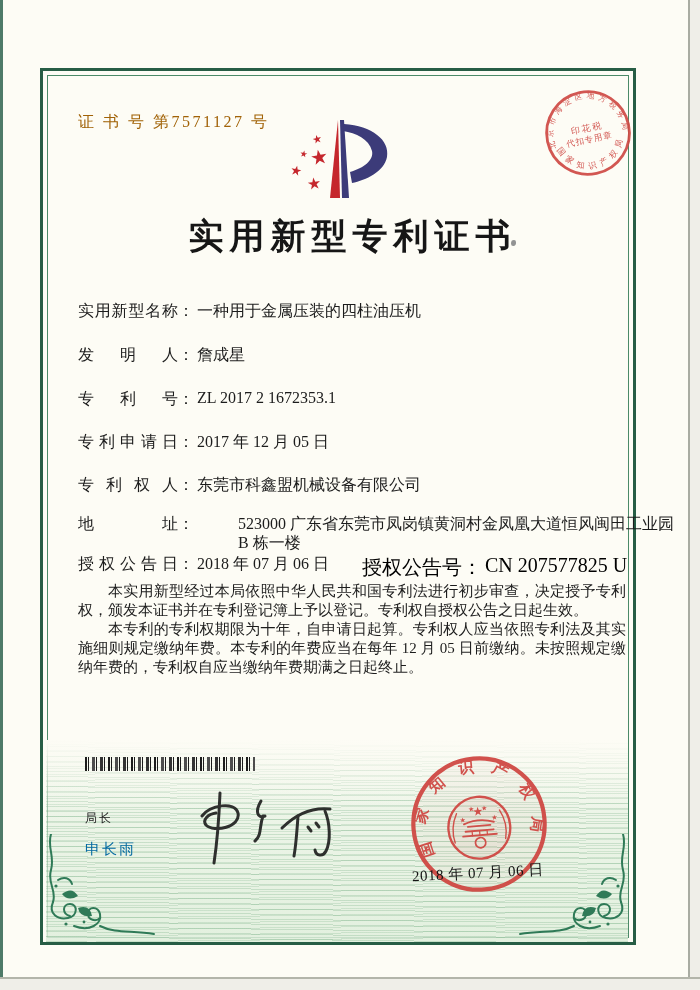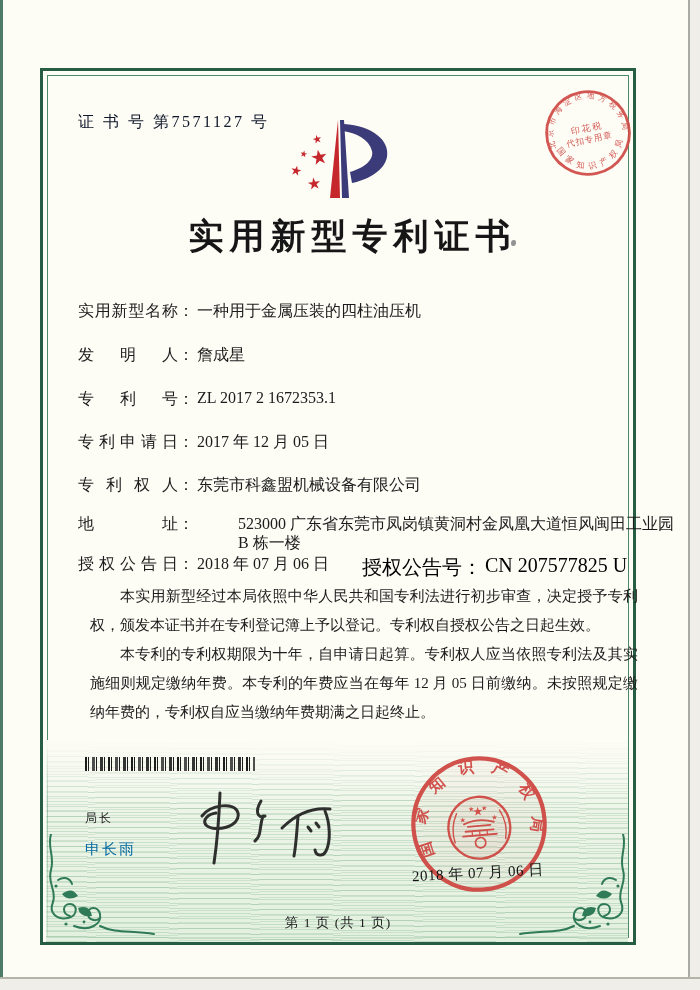--- a/index.html
+++ b/index.html
@@ -16,40 +16,40 @@
   .frame-inner{position:absolute;left:47px;top:75px;width:580px;height:861px;border:1px solid #4b8a68;}
 
   
   .guilloche{position:absolute;left:46px;top:740px;width:582px;height:202px;
     background:
       linear-gradient(to bottom,#fdfcf5 0,rgba(253,252,245,0) 70px),
       repeating-linear-gradient(0.7deg, rgba(110,170,125,.28) 0 1px, rgba(255,255,255,0) 1px 5px),
       repeating-linear-gradient(-0.7deg, rgba(110,170,125,.22) 0 1px, rgba(255,255,255,0) 1px 6px),
       linear-gradient(to bottom, rgba(230,242,227,.45), rgba(222,238,219,.85));}
 
-  .cert-no{position:absolute;left:78px;top:112px;font-size:16px;letter-spacing:2.5px;color:#0f172a;}
+  .cert-no{position:absolute;left:78px;top:112px;font-size:16px;letter-spacing:2.5px;color:#a16207;}
   .title{position:absolute;left:40px;top:213px;width:625px;margin:0;text-align:center;
     font-size:35px;font-weight:700;letter-spacing:6px;color:#161616;}
 
   .logo{position:absolute;left:285px;top:112px;width:130px;height:92px;}
 
   .tax-stamp{position:absolute;left:541px;top:86px;width:94px;height:94px;transform:rotate(-12deg);opacity:.92;}
 
   .fields{position:absolute;left:0;top:0;}
   .row{position:absolute;left:78px;font-size:16px;color:#1c1c1c;white-space:nowrap;}
   .lbl{display:inline-block;width:100px;text-align:justify;text-align-last:justify;vertical-align:top;}
   .colon{display:inline-block;margin-right:3px;vertical-align:top;}
   .val{display:inline-block;vertical-align:top;}
   .val-wrap{white-space:normal;width:445px;line-height:19px;margin-left:41px;}
   .row-r0{top:301px;} .row-r1{top:345px;} .row-r2{top:389px;} .row-r3{top:432px;}
   .row-r4{top:475px;} .row-r5{top:514px;} .row-grant{top:554px;}
   .grant-no{position:absolute;left:362px;top:554px;font-size:20px;white-space:nowrap;}
 
-  .paras{position:absolute;left:78px;top:582px;width:548px;font-size:15px;line-height:29px;
-    text-align:justify;color:#1c1c1c;margin-left:12px;}
+  .paras{position:absolute;left:78px;top:582px;width:548px;font-size:15px;line-height:19px;
+    text-align:justify;color:#1c1c1c;}
   .paras p{margin:0;text-indent:2em;}
 
   .barcode{position:absolute;left:85px;top:757px;width:170px;height:14px;
     background:repeating-linear-gradient(90deg,
       #1c1c1c 0 2px, rgba(0,0,0,0) 2px 3px,
       #1c1c1c 3px 4px, rgba(0,0,0,0) 4px 7px,
       #4d4d4d 7px 10px, rgba(0,0,0,0) 10px 11px,
       #1c1c1c 11px 12px, rgba(0,0,0,0) 12px 15px,
       #333 15px 18px, rgba(0,0,0,0) 18px 19px,
       #1c1c1c 19px 20px, rgba(0,0,0,0) 20px 23px);}
@@ -230,15 +230,14 @@
         <path d="M-8,7 L-8,12 M0,7 L0,12 M8,7 L8,12" stroke-width="1.3"></path>
         <circle cy="20" r="5.5" stroke-width="1.8"></circle>
         <path d="M-27,18 Q-31,2 -23,-13" stroke-width="1.5"></path>
         <path d="M27,18 Q31,2 23,-13" stroke-width="1.5"></path>
       </g>
     </g>
   </svg>
 
   <div class="seal-date">2018 年 07 月 06 日</div>
 
-  <div class="footer">第 1 页 (共 1 页)</div>
 
 </div>
 
 </body></html>

